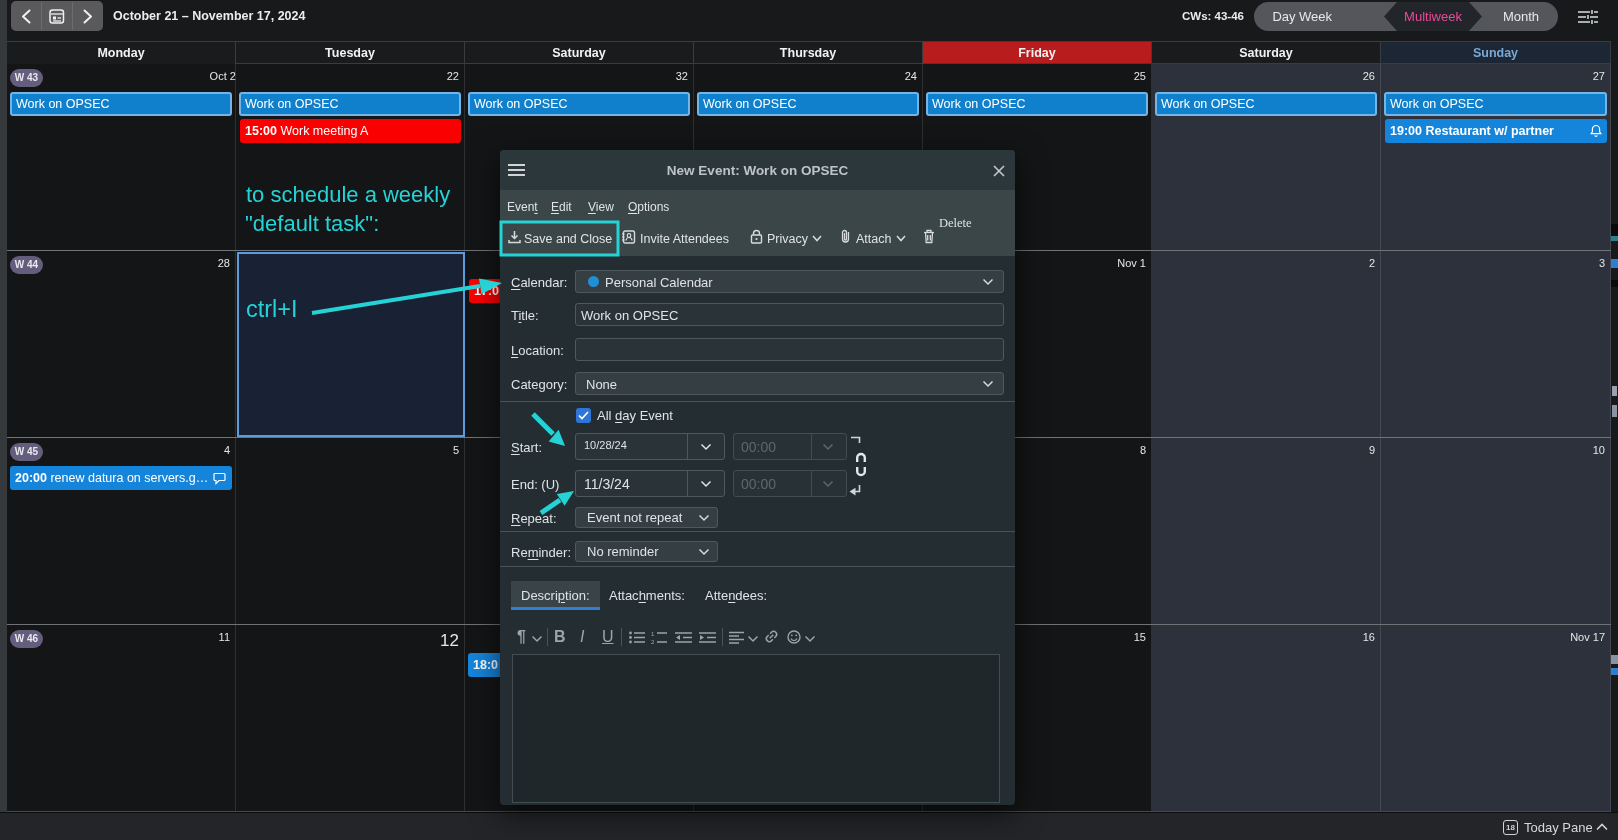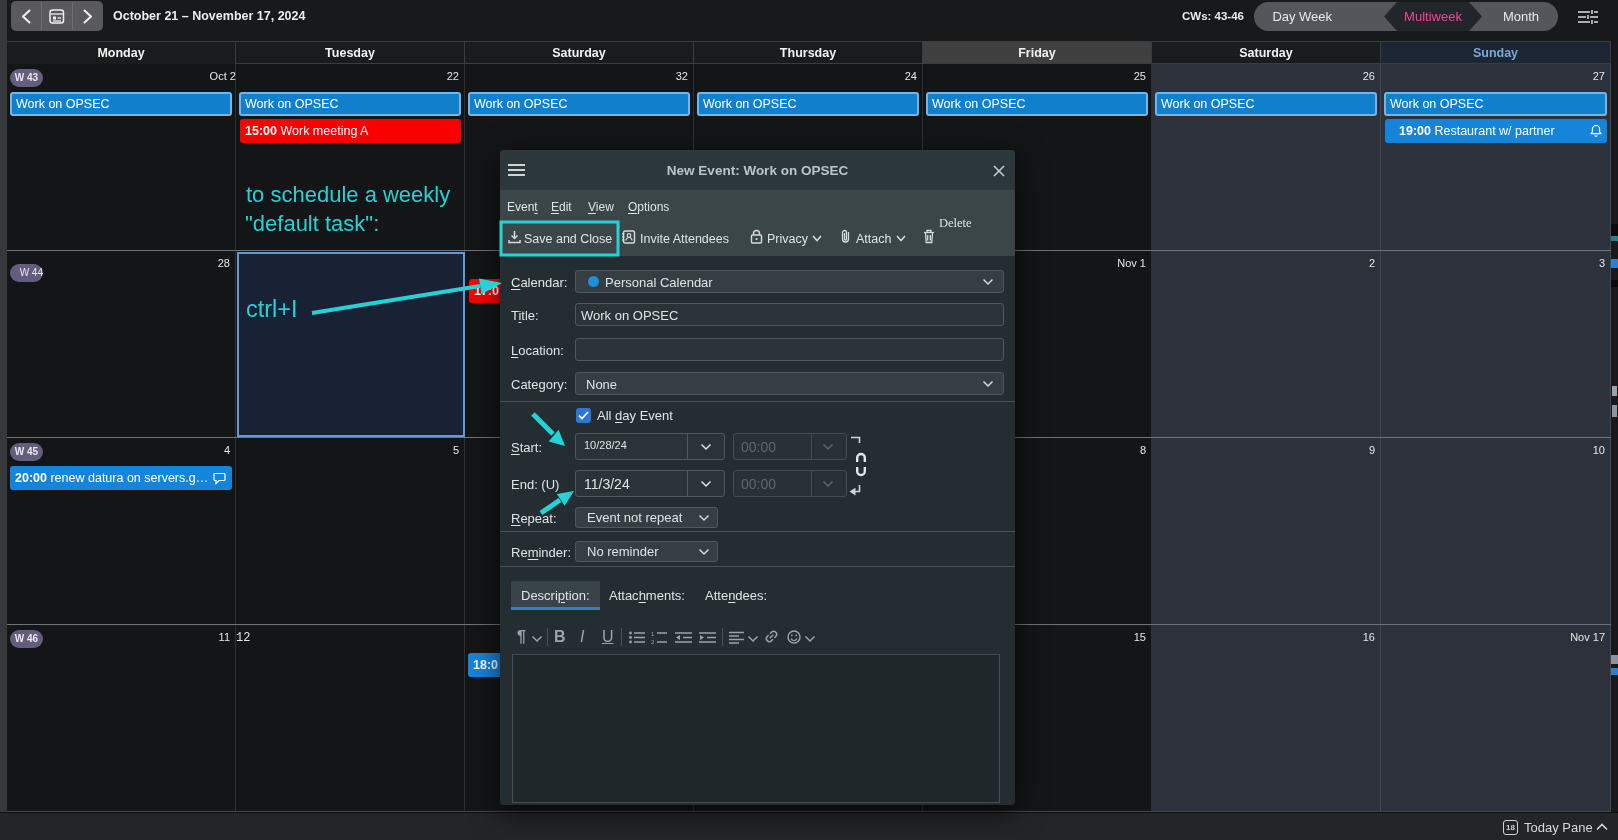--- a/index.html
+++ b/index.html
@@ -41,21 +41,21 @@
       <line x1="17" y1="13" x2="21" y2="13"></line>
       <line x1="15" y1="1" x2="15" y2="5"></line>
       <line x1="11" y1="6" x2="11" y2="10"></line>
       <line x1="15" y1="11" x2="15" y2="15"></line>
     </g>
   </svg>
 <div class="a" style="left:7px;top:41px;width:229px;height:27px;background:#1a1b1d;border-right:1px solid #3a3d3f;border-top:1px solid #3a3d3f;border-bottom:1px solid #3a3d3f;color:#f2f2f2;font-size:12.5px;font-weight:bold;text-align:center;line-height:23px;">Monday</div>
 <div class="a" style="left:236px;top:41px;width:229px;height:23px;background:#1a1b1d;border-right:1px solid #3a3d3f;border-top:1px solid #3a3d3f;border-bottom:1px solid #3a3d3f;color:#f2f2f2;font-size:12.5px;font-weight:bold;text-align:center;line-height:23px;">Tuesday</div>
 <div class="a" style="left:465px;top:41px;width:229px;height:23px;background:#1a1b1d;border-right:1px solid #3a3d3f;border-top:1px solid #3a3d3f;border-bottom:1px solid #3a3d3f;color:#f2f2f2;font-size:12.5px;font-weight:bold;text-align:center;line-height:23px;">Saturday</div>
 <div class="a" style="left:694px;top:41px;width:229px;height:23px;background:#1a1b1d;border-right:1px solid #3a3d3f;border-top:1px solid #3a3d3f;border-bottom:1px solid #3a3d3f;color:#f2f2f2;font-size:12.5px;font-weight:bold;text-align:center;line-height:23px;">Thursday</div>
-<div class="a" style="left:923px;top:41px;width:229px;height:23px;background:#404040;border-right:1px solid #3a3d3f;border-top:1px solid #3a3d3f;border-bottom:1px solid #3a3d3f;color:#f2f2f2;font-size:12.5px;font-weight:bold;text-align:center;line-height:23px;">Friday</div>
+<div class="a" style="left:923px;top:41px;width:229px;height:23px;background:#b91c1c;border-right:1px solid #3a3d3f;border-top:1px solid #3a3d3f;border-bottom:1px solid #3a3d3f;color:#f2f2f2;font-size:12.5px;font-weight:bold;text-align:center;line-height:23px;">Friday</div>
 <div class="a" style="left:1152px;top:41px;width:229px;height:23px;background:#1a1b1d;border-right:1px solid #3a3d3f;border-top:1px solid #3a3d3f;border-bottom:1px solid #3a3d3f;color:#f2f2f2;font-size:12.5px;font-weight:bold;text-align:center;line-height:23px;">Saturday</div>
 <div class="a" style="left:1381px;top:41px;width:230px;height:23px;background:#1d2634;border-right:1px solid #3a3d3f;border-top:1px solid #3a3d3f;border-bottom:1px solid #3a3d3f;color:#7ba8d4;font-size:12.5px;font-weight:bold;text-align:center;line-height:23px;">Sunday</div>
 <div class="a" style="left:7px;top:64px;width:229px;height:187px;background:#141516;border-right:1px solid #2e3031;"></div>
 <div class="a" style="left:19px;top:70px;width:223px;text-align:right;font-size:11px;color:#e6e6e6;">Oct 21</div>
 <div class="a" style="left:236px;top:64px;width:229px;height:187px;background:#141516;border-right:1px solid #2e3031;"></div>
 <div class="a" style="left:236px;top:70px;width:223px;text-align:right;font-size:11px;color:#e6e6e6;">22</div>
 <div class="a" style="left:465px;top:64px;width:229px;height:187px;background:#141516;border-right:1px solid #2e3031;"></div>
 <div class="a" style="left:465px;top:70px;width:223px;text-align:right;font-size:11px;color:#e6e6e6;">32</div>
 <div class="a" style="left:694px;top:64px;width:229px;height:187px;background:#141516;border-right:1px solid #2e3031;"></div>
 <div class="a" style="left:694px;top:70px;width:223px;text-align:right;font-size:11px;color:#e6e6e6;">24</div>
@@ -73,42 +73,42 @@
 <div class="a" style="left:465px;top:251px;width:229px;height:187px;background:#141516;border-right:1px solid #2e3031;"></div>
 <div class="a" style="left:465px;top:257px;width:223px;text-align:right;font-size:11px;color:#e6e6e6;">30</div>
 <div class="a" style="left:694px;top:251px;width:229px;height:187px;background:#141516;border-right:1px solid #2e3031;"></div>
 <div class="a" style="left:694px;top:257px;width:223px;text-align:right;font-size:11px;color:#e6e6e6;">31</div>
 <div class="a" style="left:923px;top:251px;width:229px;height:187px;background:#141516;border-right:1px solid #2e3031;"></div>
 <div class="a" style="left:923px;top:257px;width:223px;text-align:right;font-size:11px;color:#e6e6e6;">Nov 1</div>
 <div class="a" style="left:1152px;top:251px;width:229px;height:187px;background:#2c313b;border-right:1px solid #444954;"></div>
 <div class="a" style="left:1152px;top:257px;width:223px;text-align:right;font-size:11px;color:#e6e6e6;">2</div>
 <div class="a" style="left:1381px;top:251px;width:230px;height:187px;background:#2c313b;border-right:1px solid #444954;"></div>
 <div class="a" style="left:1381px;top:257px;width:224px;text-align:right;font-size:11px;color:#e6e6e6;">3</div>
-<div class="a" style="left:10px;top:256px;width:33px;height:18px;background:#645d7d;border-radius:9px;color:#e9e9ee;font-size:10px;font-weight:normal;text-align:right;line-height:18px;margin-top:8px;">W 44</div>
+<div class="a" style="left:10px;top:256px;width:33px;height:18px;background:#645d7d;border-radius:9px;color:#e9e9ee;font-size:10px;font-weight:bold;text-align:center;line-height:18px;">W 44</div>
 <div class="a" style="left:7px;top:250px;width:1604px;height:1px;background:#6f7277;"></div>
 <div class="a" style="left:7px;top:438px;width:229px;height:187px;background:#141516;border-right:1px solid #2e3031;"></div>
 <div class="a" style="left:7px;top:444px;width:223px;text-align:right;font-size:11px;color:#e6e6e6;">4</div>
 <div class="a" style="left:236px;top:438px;width:229px;height:187px;background:#141516;border-right:1px solid #2e3031;"></div>
 <div class="a" style="left:236px;top:444px;width:223px;text-align:right;font-size:11px;color:#e6e6e6;">5</div>
 <div class="a" style="left:465px;top:438px;width:229px;height:187px;background:#141516;border-right:1px solid #2e3031;"></div>
 <div class="a" style="left:465px;top:444px;width:223px;text-align:right;font-size:11px;color:#e6e6e6;">6</div>
 <div class="a" style="left:694px;top:438px;width:229px;height:187px;background:#141516;border-right:1px solid #2e3031;"></div>
 <div class="a" style="left:694px;top:444px;width:223px;text-align:right;font-size:11px;color:#e6e6e6;">7</div>
 <div class="a" style="left:923px;top:438px;width:229px;height:187px;background:#141516;border-right:1px solid #2e3031;"></div>
 <div class="a" style="left:923px;top:444px;width:223px;text-align:right;font-size:11px;color:#e6e6e6;">8</div>
 <div class="a" style="left:1152px;top:438px;width:229px;height:187px;background:#2c313b;border-right:1px solid #444954;"></div>
 <div class="a" style="left:1152px;top:444px;width:223px;text-align:right;font-size:11px;color:#e6e6e6;">9</div>
 <div class="a" style="left:1381px;top:438px;width:230px;height:187px;background:#2c313b;border-right:1px solid #444954;"></div>
 <div class="a" style="left:1381px;top:444px;width:224px;text-align:right;font-size:11px;color:#e6e6e6;">10</div>
 <div class="a" style="left:10px;top:443px;width:33px;height:18px;background:#645d7d;border-radius:9px;color:#e9e9ee;font-size:10px;font-weight:bold;text-align:center;line-height:18px;">W 45</div>
 <div class="a" style="left:7px;top:437px;width:1604px;height:1px;background:#6f7277;"></div>
 <div class="a" style="left:7px;top:625px;width:229px;height:187px;background:#141516;border-right:1px solid #2e3031;"></div>
 <div class="a" style="left:7px;top:631px;width:223px;text-align:right;font-size:11px;color:#e6e6e6;">11</div>
 <div class="a" style="left:236px;top:625px;width:229px;height:187px;background:#141516;border-right:1px solid #2e3031;"></div>
-<div class="a" style="left:236px;top:631px;width:223px;text-align:left;font-size:12px;color:#e6e6e6;font-family:Liberation Mono, monospace;">12</div>
+<div class="a" style="left:236px;top:631px;width:223px;text-align:right;font-size:17px;color:#e6e6e6;">12</div>
 <div class="a" style="left:465px;top:625px;width:229px;height:187px;background:#141516;border-right:1px solid #2e3031;"></div>
 <div class="a" style="left:465px;top:631px;width:223px;text-align:right;font-size:11px;color:#e6e6e6;">13</div>
 <div class="a" style="left:694px;top:625px;width:229px;height:187px;background:#141516;border-right:1px solid #2e3031;"></div>
 <div class="a" style="left:694px;top:631px;width:223px;text-align:right;font-size:11px;color:#e6e6e6;">14</div>
 <div class="a" style="left:923px;top:625px;width:229px;height:187px;background:#141516;border-right:1px solid #2e3031;"></div>
 <div class="a" style="left:923px;top:631px;width:223px;text-align:right;font-size:11px;color:#e6e6e6;">15</div>
 <div class="a" style="left:1152px;top:625px;width:229px;height:187px;background:#2c313b;border-right:1px solid #444954;"></div>
 <div class="a" style="left:1152px;top:631px;width:223px;text-align:right;font-size:11px;color:#e6e6e6;">16</div>
 <div class="a" style="left:1381px;top:625px;width:230px;height:187px;background:#2c313b;border-right:1px solid #444954;"></div>
 <div class="a" style="left:1381px;top:631px;width:224px;text-align:right;font-size:11px;color:#e6e6e6;">Nov 17</div>
@@ -117,21 +117,21 @@
 <div class="a" style="left:7px;top:811px;width:1604px;height:1px;background:#46494c;"></div>
 <div class="a" style="left:237px;top:252px;width:228px;height:185px;background:#192134;border:2px solid #5d9bd9;"></div>
 <div class="ev" style="left:10px;top:92px;width:222px;height:24px;background:#1180cc;border:2px solid #74b4e6;line-height:20px;padding-left:4px;">Work on OPSEC</div>
 <div class="ev" style="left:239px;top:92px;width:222px;height:24px;background:#1180cc;border:2px solid #74b4e6;line-height:20px;padding-left:4px;">Work on OPSEC</div>
 <div class="ev" style="left:468px;top:92px;width:222px;height:24px;background:#1180cc;border:2px solid #74b4e6;line-height:20px;padding-left:4px;">Work on OPSEC</div>
 <div class="ev" style="left:697px;top:92px;width:222px;height:24px;background:#1180cc;border:2px solid #74b4e6;line-height:20px;padding-left:4px;">Work on OPSEC</div>
 <div class="ev" style="left:926px;top:92px;width:222px;height:24px;background:#1180cc;border:2px solid #74b4e6;line-height:20px;padding-left:4px;">Work on OPSEC</div>
 <div class="ev" style="left:1155px;top:92px;width:222px;height:24px;background:#1180cc;border:2px solid #74b4e6;line-height:20px;padding-left:4px;">Work on OPSEC</div>
 <div class="ev" style="left:1384px;top:92px;width:223px;height:24px;background:#1180cc;border:2px solid #74b4e6;line-height:20px;padding-left:4px;">Work on OPSEC</div>
 <div class="ev" style="left:240px;top:119px;width:221px;height:24px;background:#fb0000;line-height:24px;padding-left:5px;"><b>15:00</b> Work meeting A</div>
-<div class="ev" style="left:1385px;top:119px;width:222px;height:24px;background:#1585dc;line-height:24px;padding-left:14px;"><b>19:00</b> Restaurant w/ partner<svg style="position:absolute;right:4px;top:5px;" width="14" height="14" viewBox="0 0 14 14">
+<div class="ev" style="left:1385px;top:119px;width:222px;height:24px;background:#1585dc;line-height:24px;padding-left:5px;font-weight:bold;"><b>19:00</b> Restaurant w/ partner<svg style="position:absolute;right:4px;top:5px;" width="14" height="14" viewBox="0 0 14 14">
       <path d="M7 1.5 a3.6 3.6 0 0 1 3.6 3.6 v2.6 l1.2 2 H2.2 l1.2 -2 V5.1 A3.6 3.6 0 0 1 7 1.5 Z" fill="none" stroke="#fff" stroke-width="1.2"></path>
       <path d="M5.7 11.4 a1.4 1.4 0 0 0 2.6 0" fill="none" stroke="#fff" stroke-width="1.2"></path>
     </svg></div>
 <div class="ev" style="left:469px;top:279px;width:31px;height:24px;background:#fb0000;line-height:24px;padding-left:5px;border-radius:3px 0 0 3px;"><b>17:0</b></div>
 <div class="ev" style="left:10px;top:466px;width:222px;height:24px;background:#1585dc;line-height:24px;padding-left:5px;"><b>20:00</b> renew datura on servers.g…<svg style="position:absolute;right:5px;top:5px;" width="14" height="14" viewBox="0 0 14 14">
       <path d="M2 2.5 h9 a1 1 0 0 1 1 1 v5 a1 1 0 0 1 -1 1 h-5 l-3 3 v-3 h-1 a1 1 0 0 1 -1 -1 v-5 a1 1 0 0 1 1 -1 Z" fill="none" stroke="#fff" stroke-width="1.2"></path>
     </svg></div>
 <div class="ev" style="left:468px;top:653px;width:32px;height:24px;background:#1585dc;line-height:24px;padding-left:5px;border-radius:3px 0 0 3px;"><b>18:0</b></div>
 <div class="a" style="left:1611px;top:224px;width:7px;height:12px;background:#0a0a0a;"></div>
 <div class="a" style="left:1611px;top:236px;width:7px;height:5px;background:#2a7f8f;"></div>

